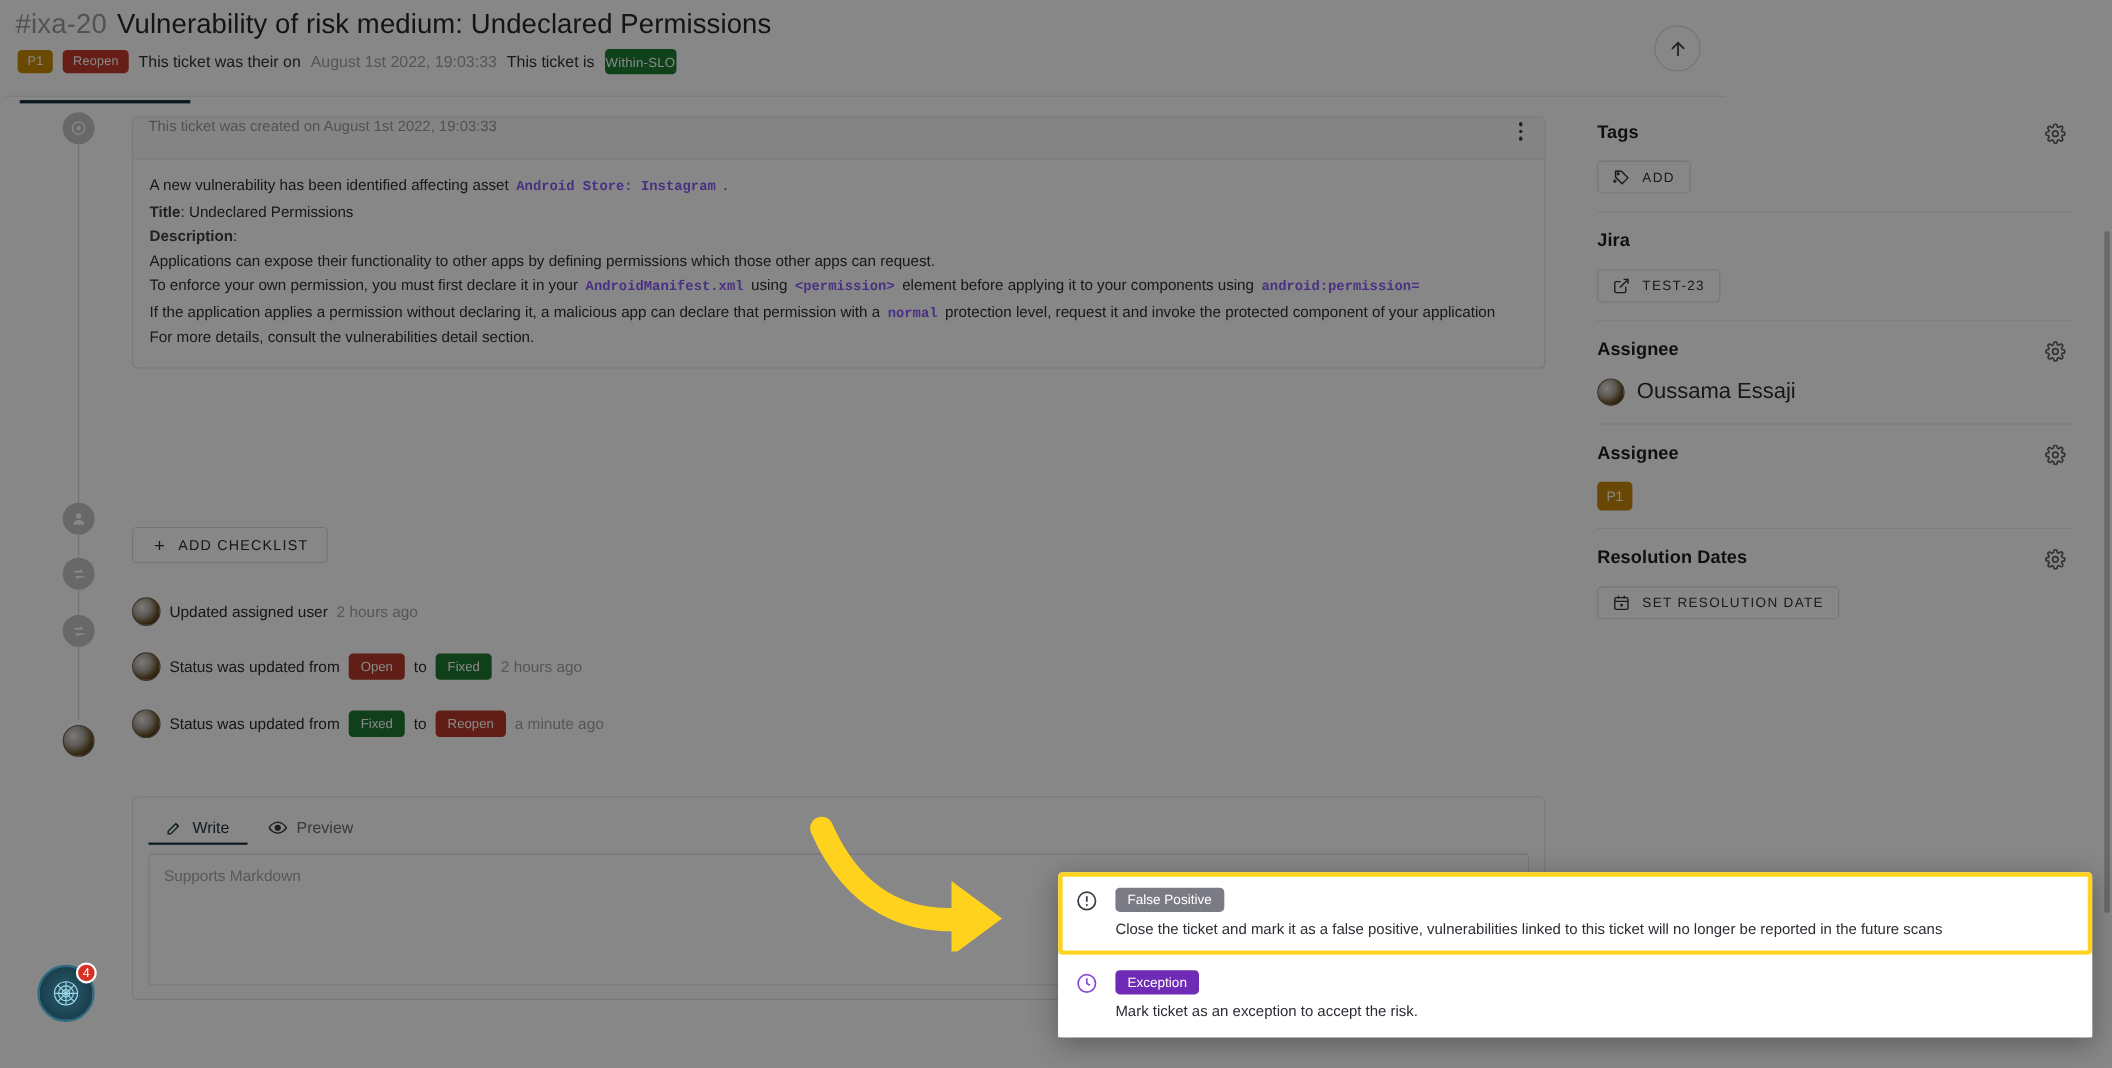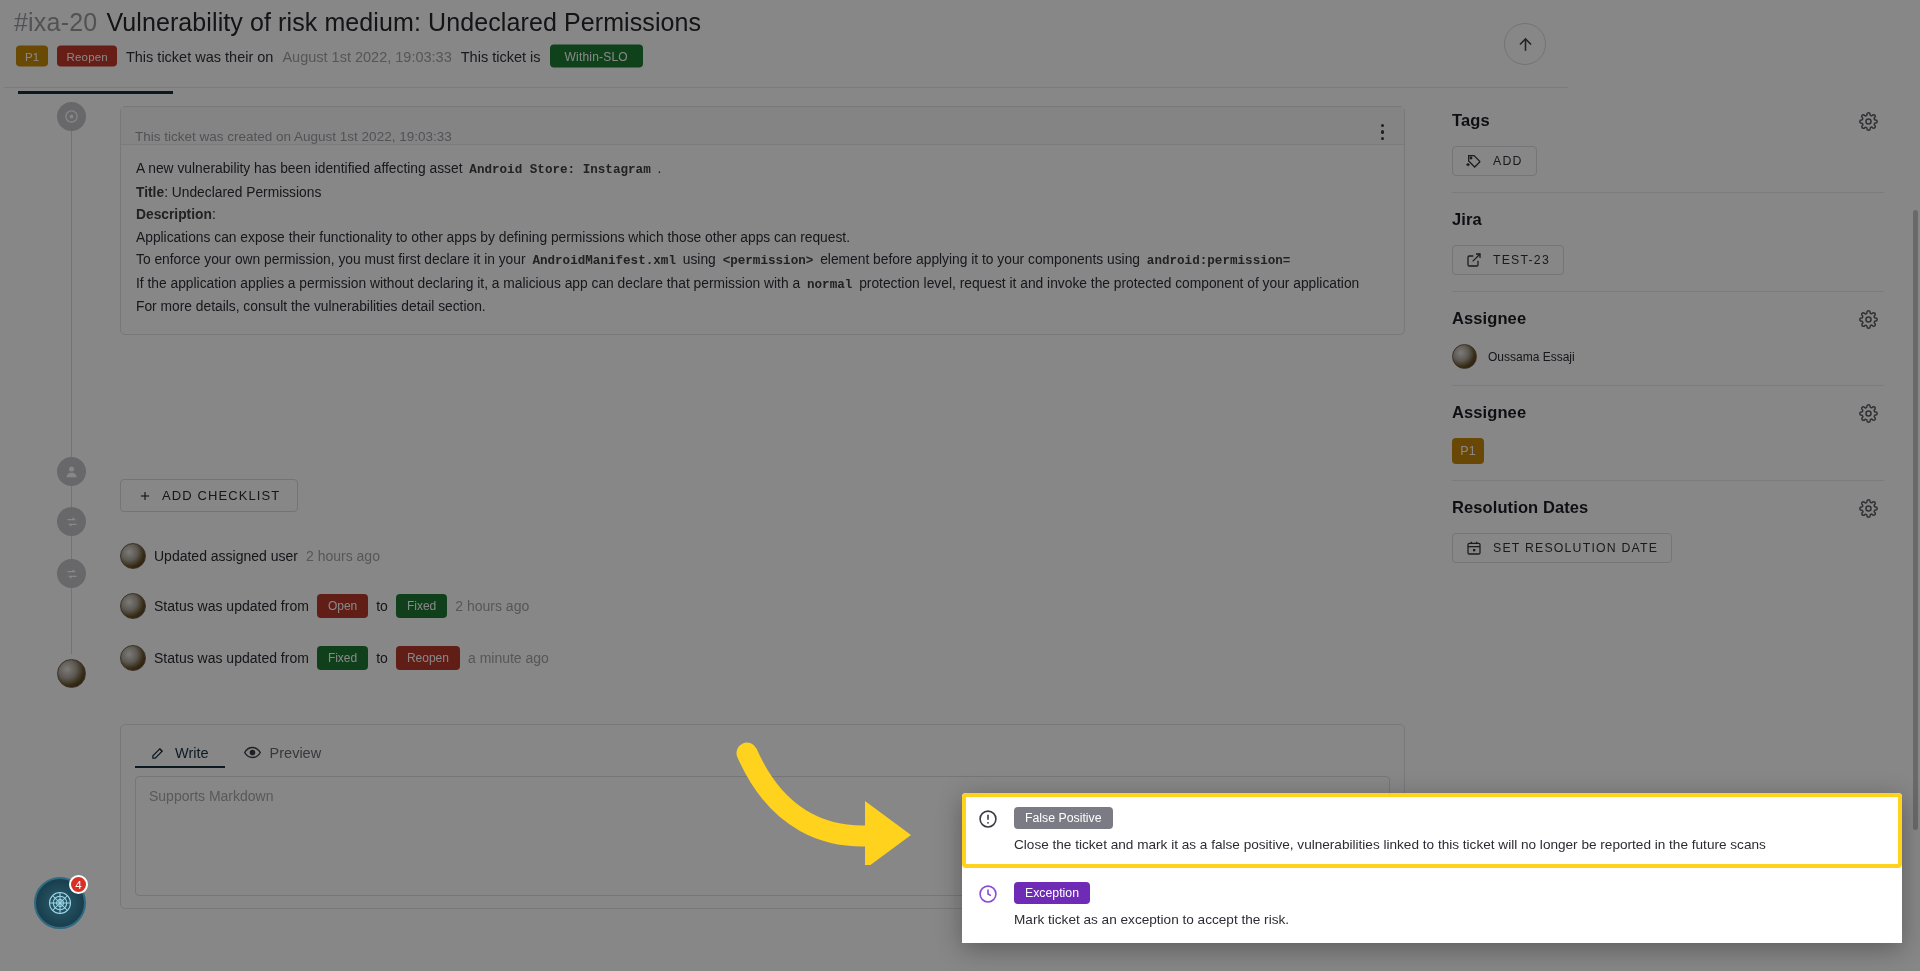--- a/index.html
+++ b/index.html
@@ -36,21 +36,21 @@
     display: flex; align-items: center; gap: 9px;
     transform: translateY(-50%);
   }
   .chip {
     display: inline-flex; align-items: center; justify-content: center;
     height: 21px; padding: 0 9px; border-radius: 4px;
     font-size: 11.5px; color: #ffffff; letter-spacing: .2px;
   }
   .chip-p1      { background: #c98a06; min-width: 26px; }
   .chip-reopen  { background: #c0392b; }
-  .chip-slo     { background: #1e7d34; height: 23px; font-size: 12px; padding: 0 15px; }
+  .chip-slo     { background: #1e7d34; height: 23px; font-size: 12px; padding: 0 1px; }
   .hdr-text  { font-size: 14.5px; color: #30303a; }
   .hdr-muted { font-size: 14.5px; color: #a2a2a8; }
 
   .hdr-up-btn {
     position: absolute; right: 22px; top: 23px;
     width: 42px; height: 42px; border-radius: 50%;
     border: 1px solid #dadade; background: #fff;
     display: flex; align-items: center; justify-content: center;
     cursor: pointer;
   }
@@ -91,32 +91,32 @@
     position: absolute; left: 57px; width: 29px; height: 29px; border-radius: 50%;
     background: #c4c4ca; display: flex; align-items: center; justify-content: center;
     color: #fff;
   }
 
   .card {
     position: absolute; left: 120px; top: 12px; width: 1285px;
     border: 1px solid #e2e2e6; border-radius: 5px; background: #fff;
   }
   .card-head {
-    height: 38px; display: flex; align-items: flex-end; justify-content: space-between;
+    height: 38px; display: flex; align-items: flex-start; justify-content: space-between;
     padding: 0 16px 0 14px; border-bottom: 1px solid #e8e8ec; background: #fafafb;
   }
   .card-head-txt { font-size: 13.5px; color: #9b9ba2; }
   .kebab { display: flex; flex-direction: column; gap: 3px; cursor: pointer; padding: 4px; }
   .kebab i { width: 3.5px; height: 3.5px; border-radius: 50%; background: #3a3a42; display: block; }
 
   .card-body { padding: 13px 15px 15px 15px; }
   .card-body p { font-size: 13.8px; color: #2f2f38; line-height: 22.5px; }
   .mono {
     font-family: "Liberation Mono", "DejaVu Sans Mono", monospace;
-    font-size: 12.6px; font-weight: 700; color: #404040;
+    font-size: 12.6px; font-weight: 700; color: #8b5cf6;
     padding: 0 3px;
   }
   .b { font-weight: 700; color: #404040; }
 
   .btn-outline {
     display: inline-flex; align-items: center; gap: 10px;
     height: 33px; padding: 0 17px; border: 1px solid #dcdce1; border-radius: 4px;
     background: #fff; font-size: 13px; color: #2c2c34; letter-spacing: 1.1px;
     cursor: pointer;
   }
@@ -192,21 +192,21 @@
     cursor: pointer; opacity: .82;
   }
   .sb-btn {
     display: inline-flex; align-items: center; gap: 11px; margin-top: 16px;
     height: 30px; padding: 0 13px; border: 1px solid #dddde2; border-radius: 4px;
     background: #fff; font-size: 12.3px; color: #33333b; letter-spacing: 1.2px;
     cursor: pointer;
   }
   .sb-assignee {
     display: flex; align-items: center; gap: 11px; margin-top: 16px;
-    font-size: 12px; color: #2b2b33;
+    font-size: 20px; color: #2b2b33;
   }
   .sb-av {
     width: 25px; height: 25px; border-radius: 50%;
     background: radial-gradient(circle at 34% 34%, #ece8e1 0%, #b0aaa1 36%, #6a5429 64%, #2a1f12 100%);
     border: 1px solid #6f5f48;
   }
   .sb-p1 {
     display: inline-flex; align-items: center; justify-content: center; margin-top: 16px;
     width: 32px; height: 26px; border-radius: 4px; background: #c6870a;
     font-size: 12.5px; color: #fff;

